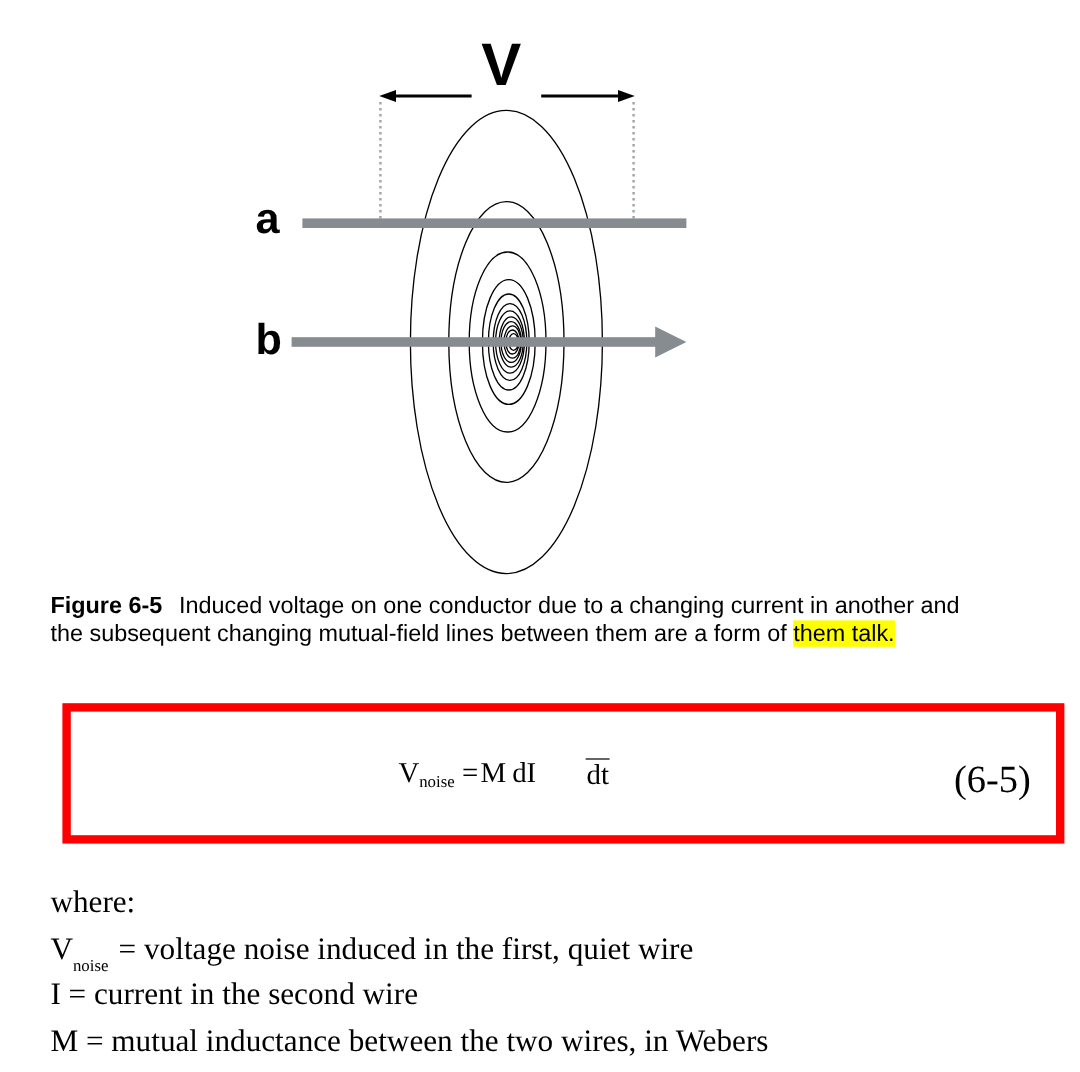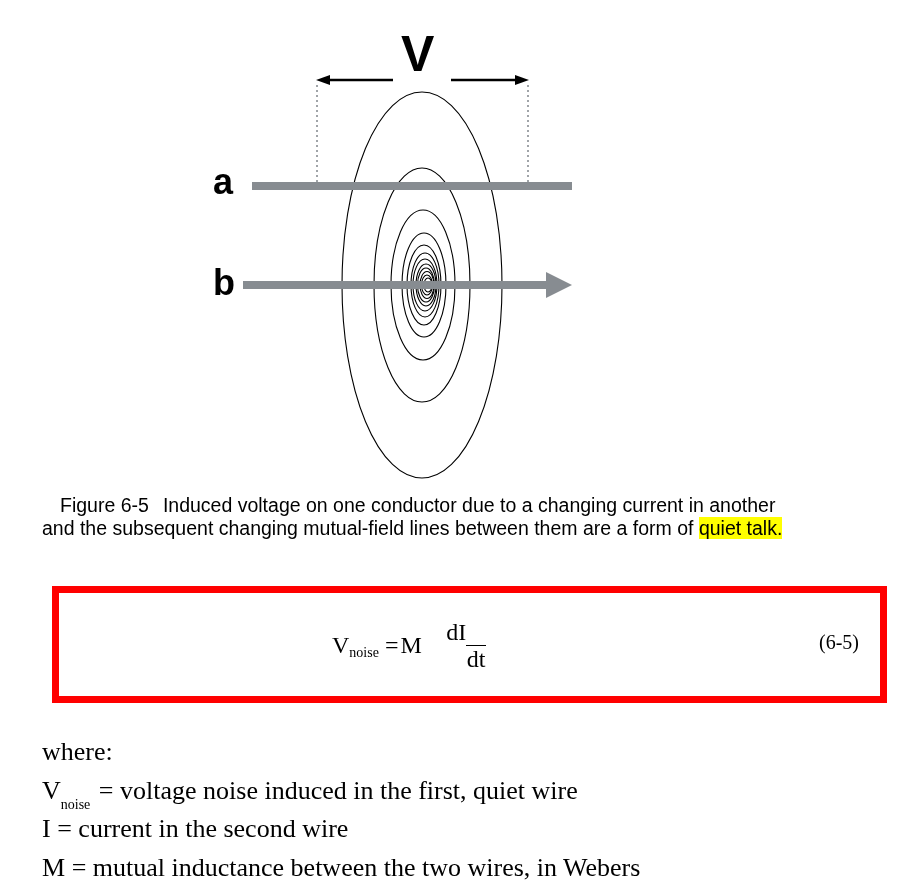--- a/index.html
+++ b/index.html
@@ -18,21 +18,21 @@
   .caption {
     position: absolute;
     left: 42px;
     top: 494px;
     width: 760px;
     font-family: "Liberation Sans", sans-serif;
     font-size: 19.5px;
     line-height: 23px;
     color: #000;
   }
-  .caption .fig-num { font-weight: normal; margin-right: 14px; margin-left: 18px; }
+  .caption .fig-num { font-weight: bold; margin-right: 14px; }
   .caption .highlight { background: #ffff00; }
 
   .eq-box {
     position: absolute;
     left: 52px;
     top: 586px;
     width: 821px;
     height: 103px;
     border: 7px solid #ff0000;
   }
@@ -42,29 +42,29 @@
     top: 24px;
     font-family: "Liberation Serif", serif;
     font-size: 24px;
     color: #000;
     display: flex;
     align-items: center;
     height: 56px;
   }
   .equation .sub { font-size: 14px; position: relative; top: 8px; }
   .equation .eqsign { margin: 0 2px 0 6px; }
-  .frac { display: inline-flex; flex-direction: column; align-items: center; margin-left: 4px; }
+  .frac { display: inline-flex; flex-direction: row; align-items: center; margin-left: 4px; }
   .frac .num { line-height: 26px; padding: 0 1px; }
   .frac .den { line-height: 26px; border-top: 1.5px solid #000; padding: 0 1px; margin-left: 40px; }
   .eq-number {
     position: absolute;
     right: 21px;
     top: 38px;
     font-family: "Liberation Serif", serif;
-    font-size: 20px;
+    font-size: 32px;
     color: #000;
   }
 
   .defs {
     position: absolute;
     left: 42px;
     top: 734px;
     font-family: "Liberation Serif", serif;
     font-size: 26px;
     color: #000;
@@ -111,21 +111,21 @@
       <rect x="243" y="281" width="305" height="8"></rect>
       <polygon points="546,272 572,285 546,298"></polygon>
     </g>
   </svg>
   <div class="fig-label label-v">V</div>
   <div class="fig-label label-a">a</div>
   <div class="fig-label label-b">b</div>
 </div>
 
 <div class="caption">
-  <span class="fig-num">Figure 6-5</span><span>Induced voltage on one conductor due to a changing current in another and the subsequent changing mutual-field lines between them are a form of </span><span class="highlight">quiet talk.</span>
+  <span class="fig-num">Figure 6-5</span><span>Induced voltage on one conductor due to a changing current in another and the subsequent changing mutual-field lines between them are a form of </span><span class="highlight">them talk.</span>
 </div>
 
 <div class="eq-box">
   <div class="equation">
     <span>V</span>
     <span class="sub">noise</span>
     <span class="eqsign">=</span>
     <span>M</span>
     <span class="frac">
       <span class="num">dI</span>

